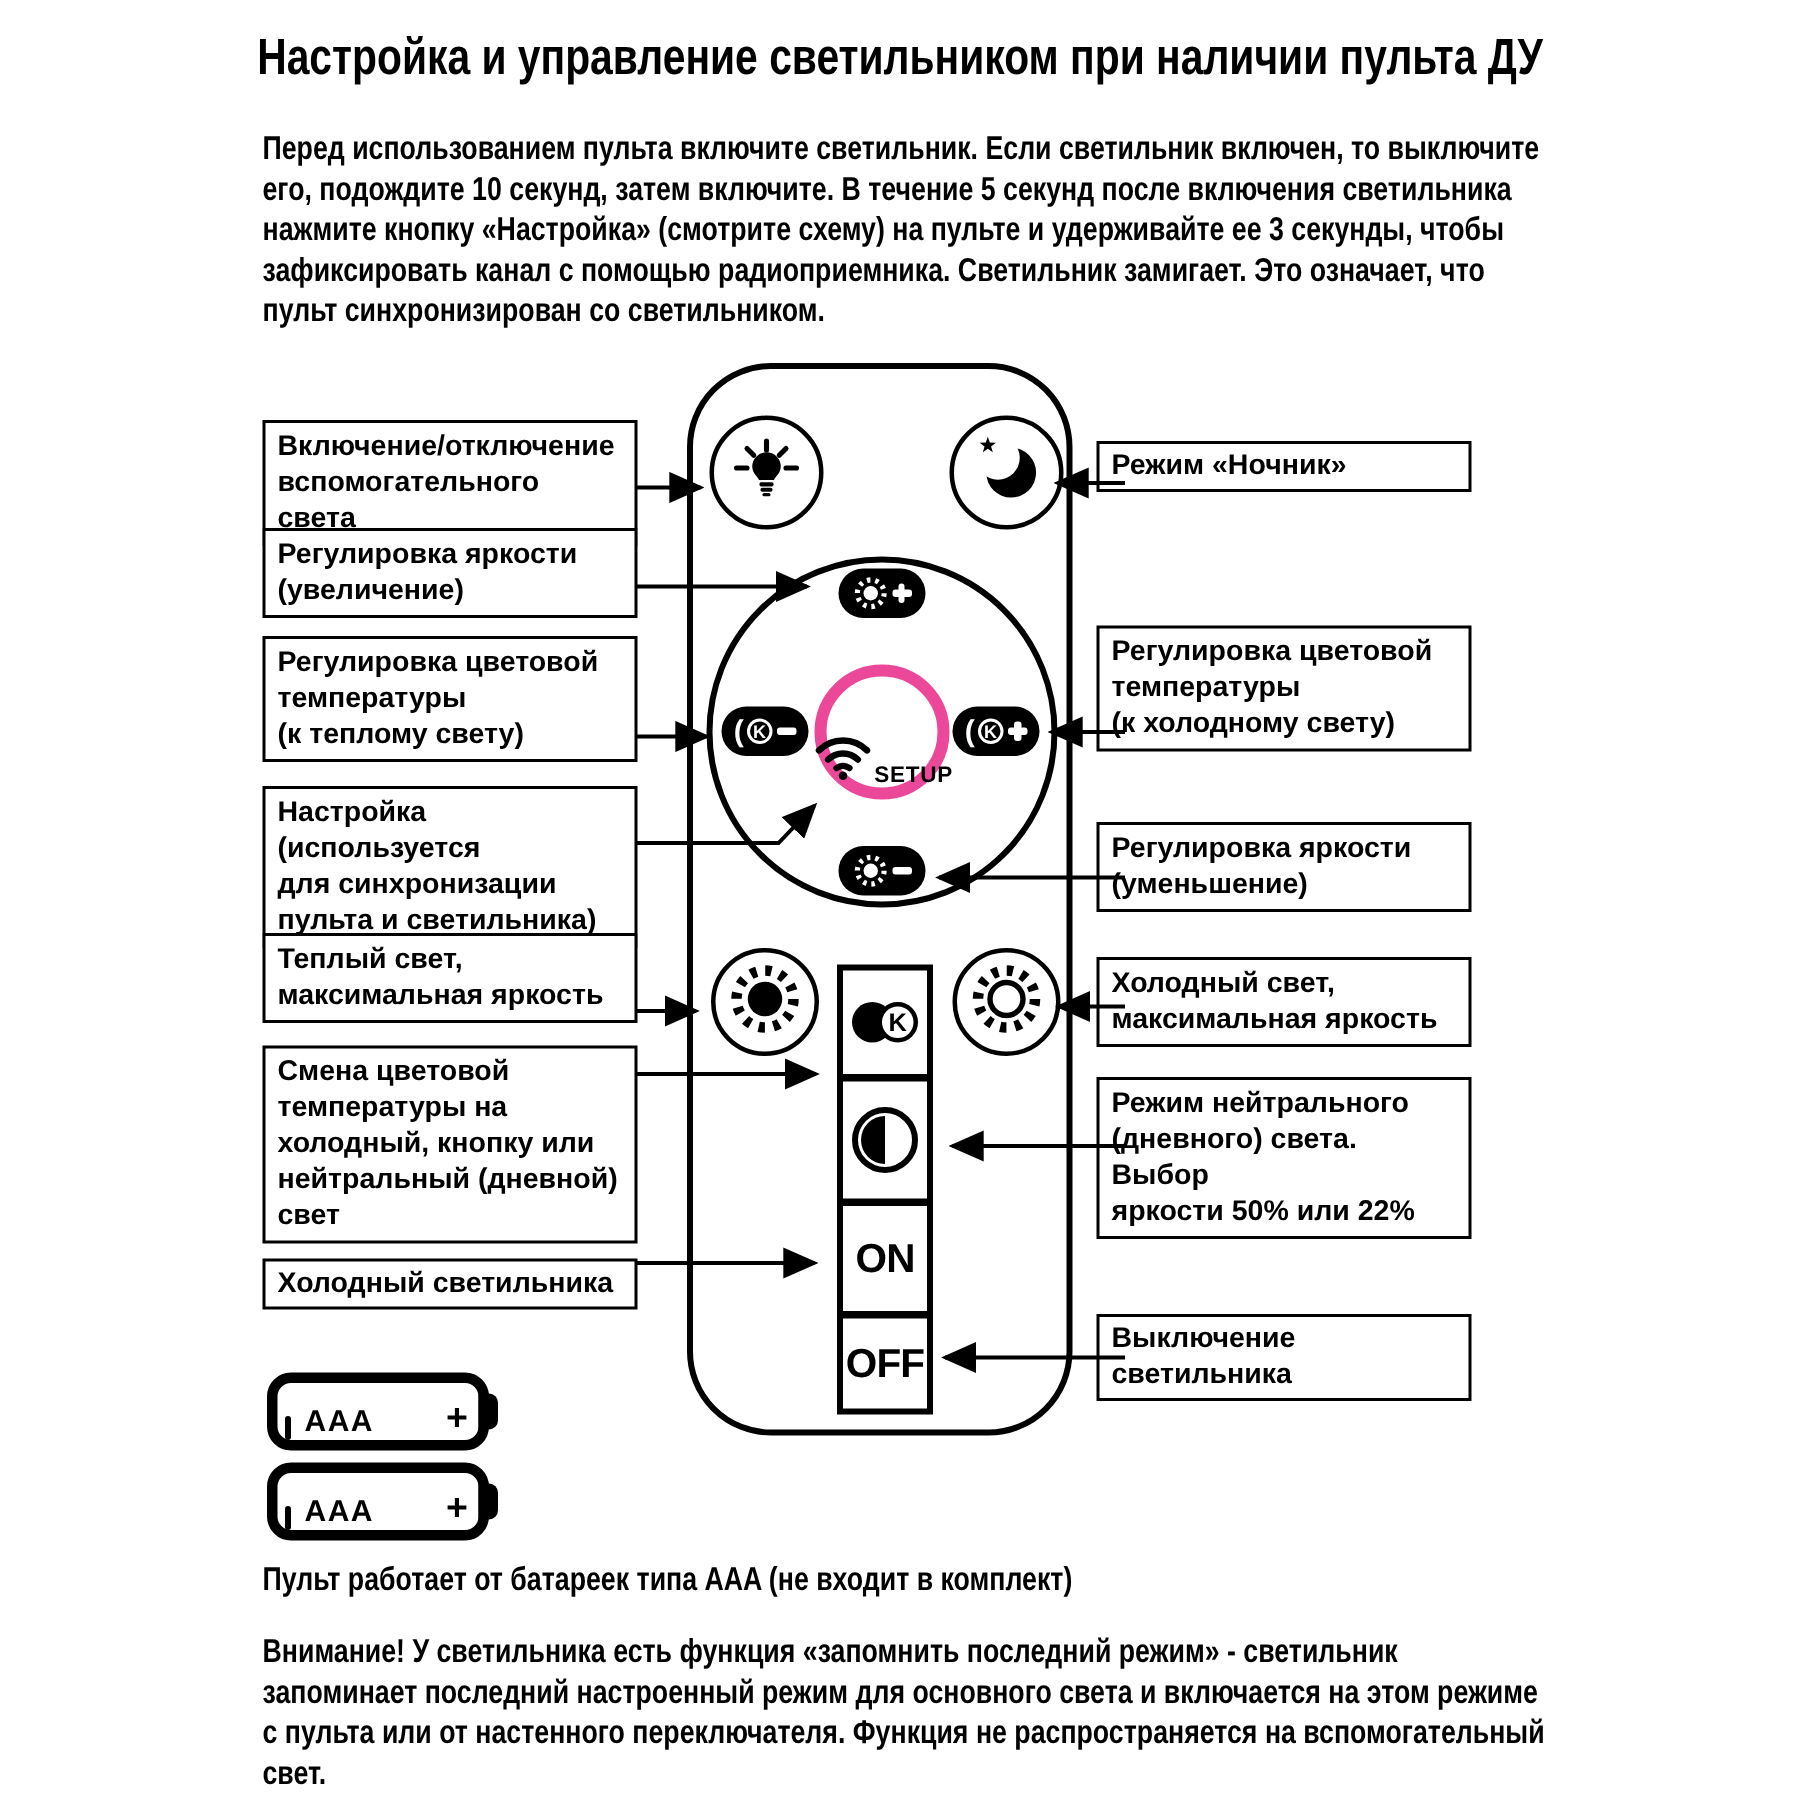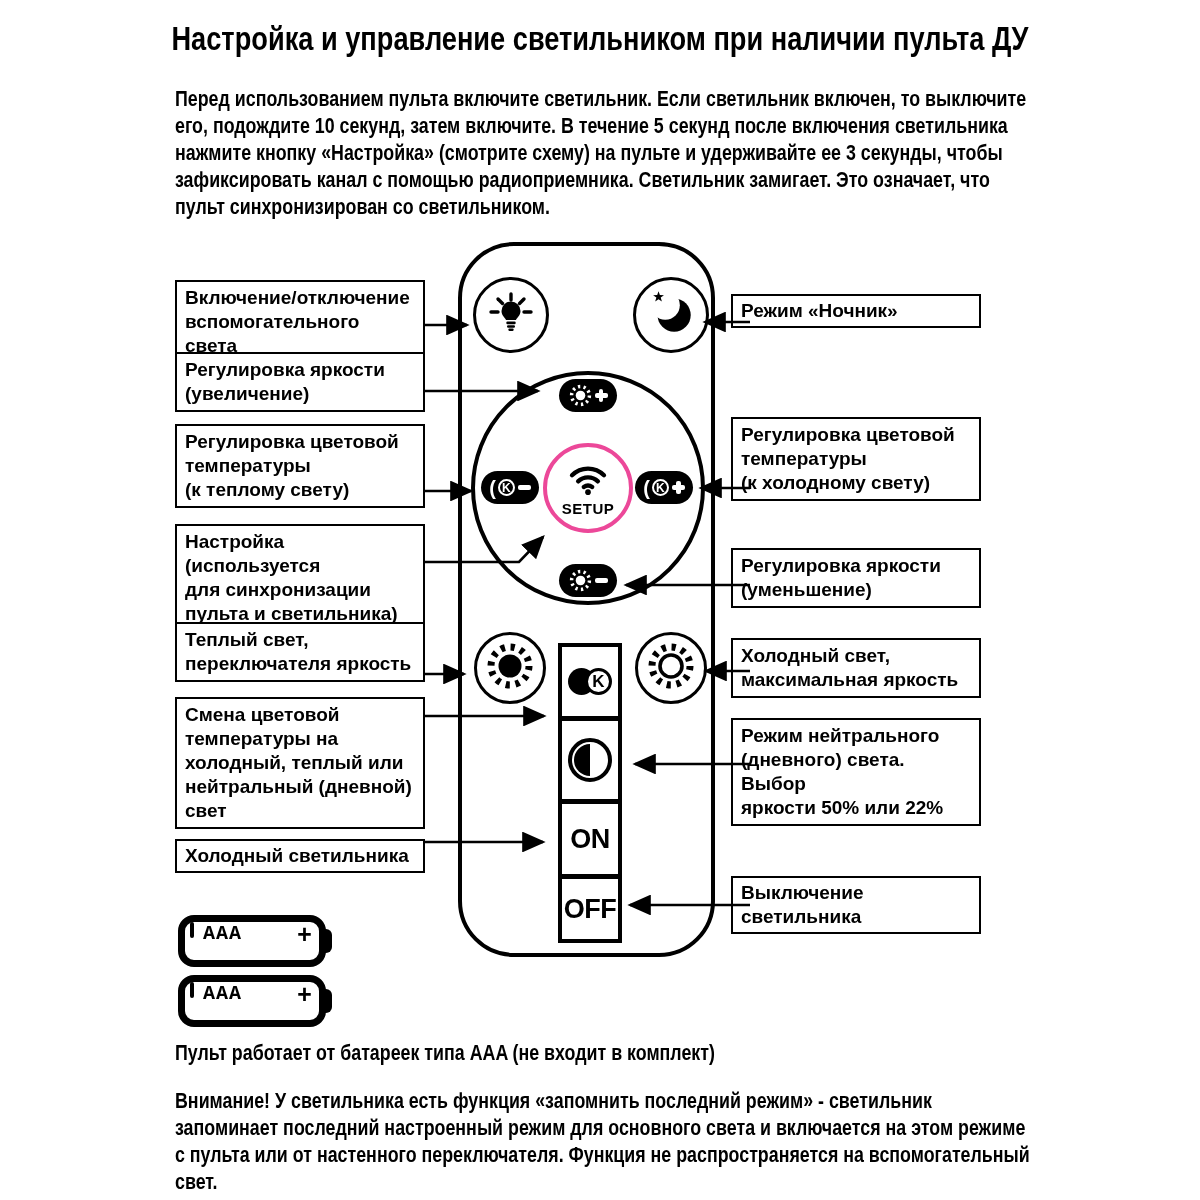--- a/index.html
+++ b/index.html
@@ -19,22 +19,22 @@
   .box.slim{padding:3px 8px;}
   .lbox{left:175px;} .rbox{left:731px;}
 
   .remote{position:absolute;left:458px;top:242px;width:257px;height:715px;box-sizing:border-box;
     border:4px solid #000;border-radius:56px;background:#fff;}
   .circle-btn{position:absolute;border:3px solid #000;border-radius:50%;background:#fff;
     display:flex;align-items:center;justify-content:center;}
   .ring{position:absolute;left:9px;top:125px;width:234px;height:234px;box-sizing:border-box;
     border:4px solid #000;border-radius:50%;}
   .setup-btn{position:absolute;left:81px;top:197px;width:90px;height:90px;box-sizing:border-box;
-    border:4px solid #ec4899;border-radius:50%;background:#fff;display:flex;flex-direction:column;
-    align-items:center;justify-content:center;padding-top:3px;}
+    border:8px solid #ec4899;border-radius:50%;background:#fff;display:flex;flex-direction:row;
+    align-items:flex-end;justify-content:center;padding-top:3px;}
   .setup-label{font-size:15px;font-weight:bold;letter-spacing:0.5px;margin-top:1px;}
   .pill{position:absolute;width:58px;height:33px;background:#000;border-radius:17px;
     display:flex;align-items:center;justify-content:center;gap:3px;}
   .kparen{color:#fff;font-size:20px;font-weight:bold;line-height:1;margin-right:-1px;}
   .kcirc{width:17px;height:17px;box-sizing:border-box;border:2px solid #fff;border-radius:50%;
     color:#fff;font-size:12px;font-weight:bold;display:flex;align-items:center;justify-content:center;}
   .hbar{width:13px;height:4.5px;background:#fff;border-radius:2px;}
   .plus{position:relative;width:13px;height:13px;}
   .plus::before{content:"";position:absolute;left:0;top:4.25px;width:13px;height:4.5px;background:#fff;border-radius:2px;}
   .plus::after{content:"";position:absolute;left:4.25px;top:0;width:4.5px;height:13px;background:#fff;border-radius:2px;}
@@ -49,21 +49,21 @@
   .ck{display:flex;align-items:center;}
   .ck-black{width:27px;height:27px;border-radius:50%;background:#000;}
   .ck-ring{width:27px;height:27px;box-sizing:border-box;border:3px solid #000;border-radius:50%;
     background:#fff;margin-left:-10px;display:flex;align-items:center;justify-content:center;
     font-size:17px;font-weight:bold;}
   .contrast{position:relative;width:44px;height:44px;box-sizing:border-box;border:4px solid #000;border-radius:50%;}
   .contrast .half{position:absolute;inset:2px;border-radius:50%;
     background:linear-gradient(90deg,#000 0 49%,#fff 49%);}
 
   .battery{position:absolute;left:178px;width:148px;height:52px;box-sizing:border-box;
-    border:7px solid #000;border-radius:16px;background:#fff;display:flex;align-items:flex-start;font-family:Liberation Mono, monospace;}
+    border:7px solid #000;border-radius:16px;background:#fff;display:flex;align-items:flex-end;}
   .bat1{top:915px;} .bat2{top:975px;}
   .bat-dash{width:4px;height:16px;background:#000;border-radius:2px;margin-left:5px;flex:0 0 auto;}
   .bat-label{font-size:20px;font-weight:bold;margin-left:9px;letter-spacing:1px;}
   .bat-plus{margin-left:auto;margin-right:7px;font-size:25px;font-weight:bold;}
   .bat-nub{position:absolute;right:-13px;top:50%;transform:translateY(-50%);
     width:13px;height:24px;background:#000;border-radius:0 6px 6px 0;}
 
   .arrows{position:absolute;left:0;top:0;pointer-events:none;}
 </style>
 </head>
@@ -78,24 +78,24 @@
 вспомогательного света</div>
   <div class="box lbox" style="top:352px">Регулировка яркости
 (увеличение)</div>
   <div class="box lbox" style="top:424px">Регулировка цветовой
 температуры
 (к теплому свету)</div>
   <div class="box lbox" style="top:524px">Настройка (используется
 для синхронизации
 пульта и светильника)</div>
   <div class="box lbox" style="top:622px">Теплый свет,
-переключателя яркость</div>
+максимальная яркость</div>
   <div class="box lbox" style="top:697px">Смена цветовой
 температуры на
-холодный, теплый или
+холодный, кнопку или
 нейтральный (дневной)
 свет</div>
   <div class="box lbox slim" style="top:839px">Холодный светильника</div>
 
   <div class="box rbox slim" style="top:294px">Режим «Ночник»</div>
   <div class="box rbox" style="top:417px">Регулировка цветовой
 температуры
 (к холодному свету)</div>
   <div class="box rbox" style="top:548px">Регулировка яркости
 (уменьшение)</div>

